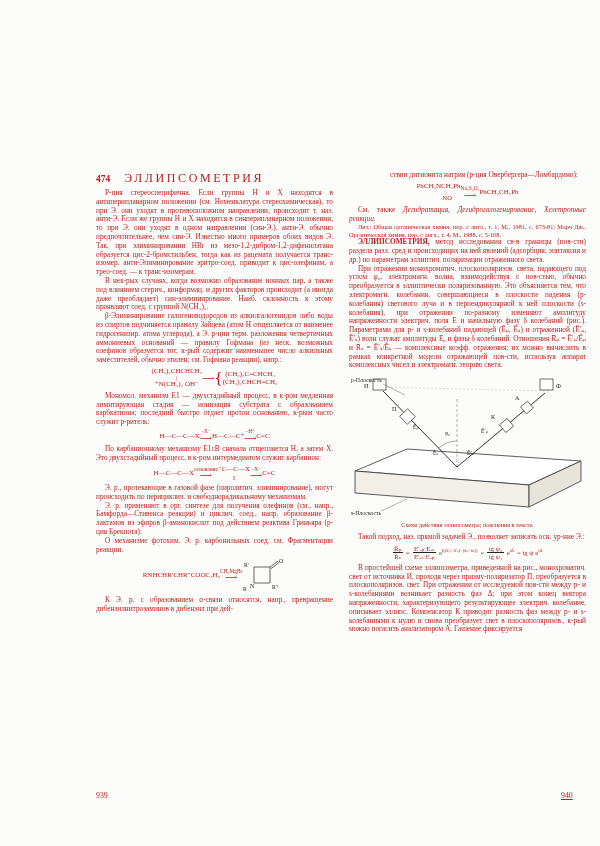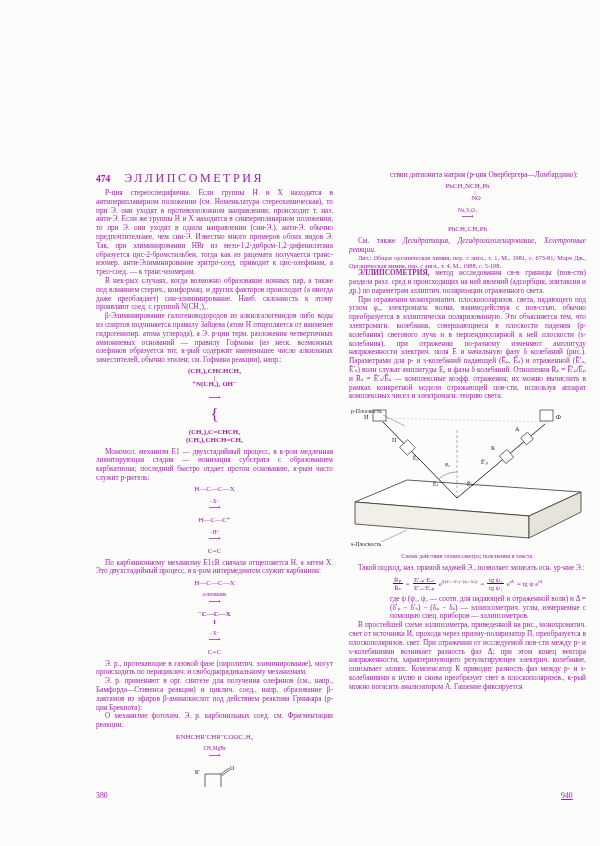--- a/index.html
+++ b/index.html
@@ -1,37 +1,37 @@
 <!DOCTYPE html>
 <html><head>
 <meta charset="utf-8">
 <style>
   * { margin:0; padding:0; box-sizing:border-box; }
   html,body { width:600px; height:846px; }
   body { background:#e9e7e2; }
   .sheet {
     position:relative; width:600px; height:846px; background:#fcfcfa;
-    font-family:"Liberation Serif","DejaVu Serif",serif; color:#a21caf; overflow:hidden;
+    font-family:"Liberation Serif","DejaVu Serif",serif; color:#b91c1c; overflow:hidden;
   }
   .runhead { position:absolute; left:96px; top:171px; width:237px;
              display:flex; align-items:baseline; gap:14px; }
   .runhead .num { font-weight:bold; font-size:9.5px; }
   .runhead .ttl { font-weight:normal; font-size:12px; letter-spacing:2.6px; }
 
   .col { position:absolute; width:237px; font-size:7.3px; line-height:8.8px;
          text-align:justify; overflow:hidden; }
   .col-left  { left:96px;  top:189px; height:598px; }
   .col-right { left:349px; top:171px; height:616px; }
 
   .p { text-indent:9px; }
   .p.noindent { text-indent:0;padding-left:41px; }
 
   .chem { margin:2.5px 0 3px; display:flex; justify-content:center; align-items:center;
-          gap:5px; text-align:center; text-indent:0; font-size:7px; line-height:8.4px;flex-direction:column; }
-  .stack { display:inline-flex; flex-direction:column; align-items:center;font-weight:bold; }
+          text-align:center; text-indent:0; font-size:7px; line-height:8.4px; }
+  .stack { display:inline-flex; flex-direction:column; align-items:center; }
   .bond { font-size:5.5px; line-height:4.5px; }
   .rx { display:inline-flex; flex-direction:column; align-items:center; line-height:6px; }
   .rx-lbl { font-size:5.4px; line-height:5.6px; }
   .rx-arr { font-size:8.5px; line-height:7px; }
   .brace { font-size:17px; font-weight:normal; line-height:17px; }
   .tag { font-size:6.2px; line-height:6.5px; margin-top:1px; }
 
   .lit { font-size:6.3px; line-height:7.5px; text-indent:9px; }
   .see i, .ital { font-style:italic; }
 
@@ -225,20 +225,19 @@
       <span><span>e</span><sup>i[(δ′ₚ−δ′ₛ)−(δₚ−δₛ)]</sup></span>
       <span>=</span>
       <span class="frac">
           <span class="nm">tg ψ₂</span>
           <span>tg ψ₁</span>
         </span>
       <span><span>e</span><sup>iΔ</sup></span>
       <span><span>= tg ψ e</span><sup>iΔ</sup></span>
     </div>
 
-    <p class="p noindent">где ψ (ψ₁, ψ₂ — соотв. для падающей и отраженной волн) и Δ = (δ′ₚ − δ′ₛ) − (δₚ − δₛ) — эллипсометрич. углы, измеряемые с помощью спец. приборов — эллипсометров.</p>
     <p class="p">В простейшей схеме эллипсометра, приведенной на рис., монохроматич. свет от источника И, проходя через призму-поляризатор П, преобразуется в плоскополяризов. свет. При отражении от исследуемой пов-сти между p- и s-колебаниями возникает разность фаз Δ; при этом конец вектора напряженности, характеризующего результирующее электрич. колебание, описывает эллипс. Компенсатор К приводит разность фаз между p- и s-колебаниями к нулю и снова преобразует свет в плоскополяризов., к-рый можно погасить анализатором А. Гашение фиксируется</p>
   </div>
 
-  <div class="foot foot-l">380</div>
+  <div class="foot foot-l">939</div>
   <div class="foot foot-r">940</div>
 
 </div>
 
 </body></html>

